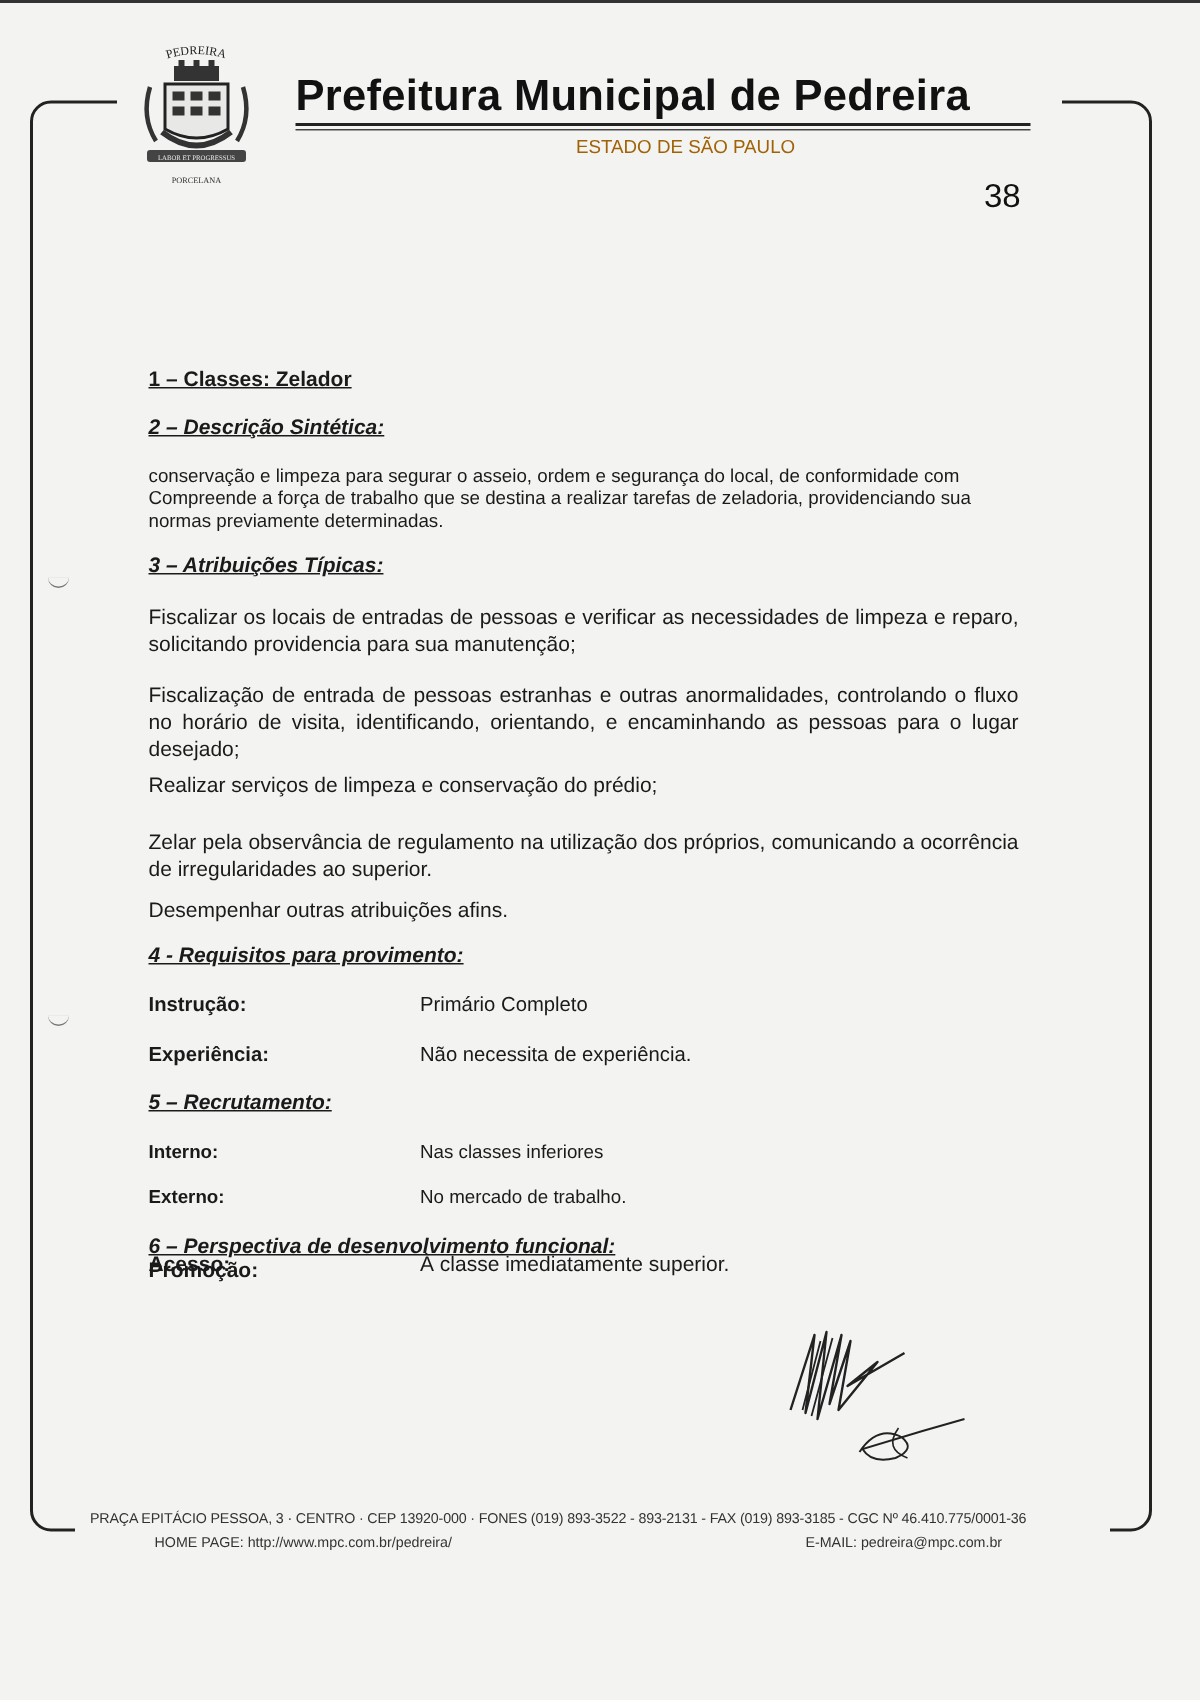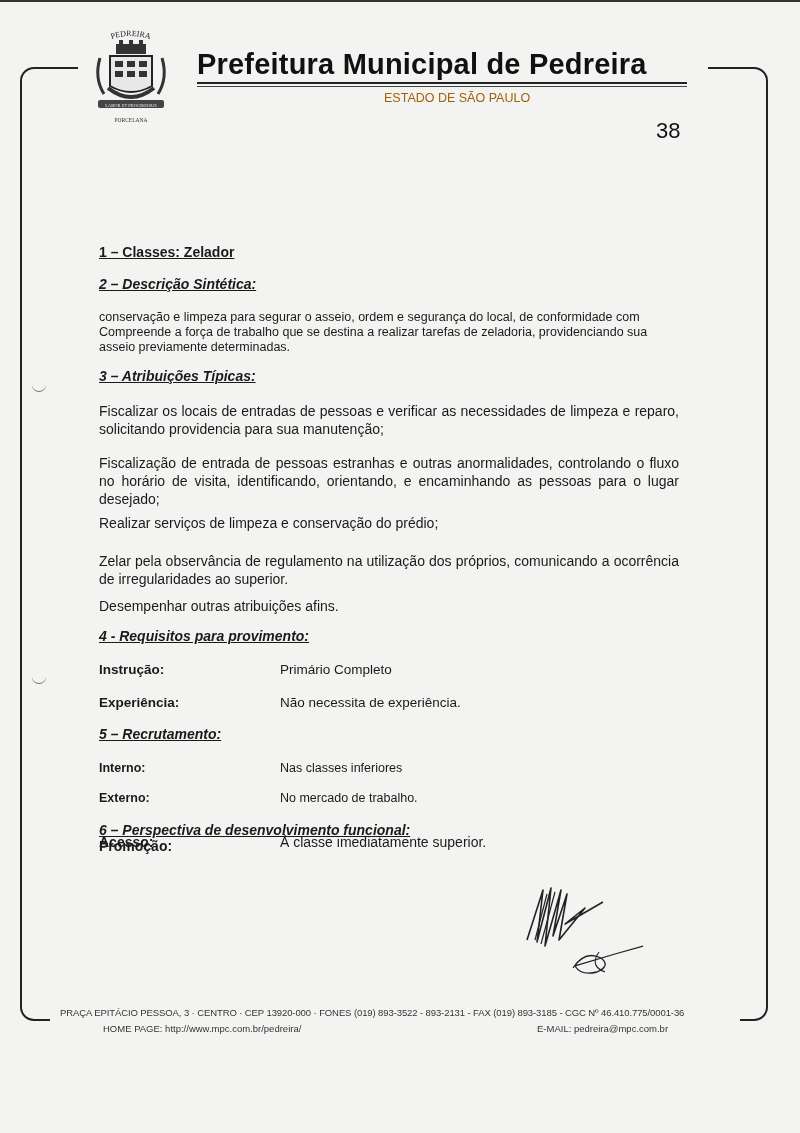--- a/index.html
+++ b/index.html
@@ -81,21 +81,21 @@
 <div class="title-rule2"></div>
 <div class="subtitle">ESTADO DE SÃO PAULO</div>
 <div class="page-number">38</div>
 
 <div class="content">
   <p class="h abs" style="top:4px">1 – Classes:  Zelador</p>
   <p class="h it abs" style="top:36px">2 – Descrição Sintética:</p>
   <div class="abs" style="top:70px">
     <p class="p">conservação e limpeza para segurar o asseio, ordem e segurança do local, de conformidade com</p>
     <p class="p">Compreende a força de trabalho que se destina a realizar tarefas de zeladoria, providenciando sua</p>
-    <p class="p">asseio previamente determinadas.</p>
+    <p class="p">normas previamente determinadas.</p>
   </div>
   <p class="h it abs" style="top:128px">3 – Atribuições Típicas:</p>
   <p class="pl abs" style="top:162px;width:580px">Fiscalizar os locais de entradas de pessoas e verificar as necessidades de limpeza e reparo, solicitando providencia para sua manutenção;</p>
   <p class="pl abs" style="top:214px;width:580px">Fiscalização de entrada de pessoas estranhas e outras anormalidades, controlando o fluxo no horário de visita, identificando, orientando, e encaminhando as pessoas para o lugar desejado;</p>
   <p class="pl abs" style="top:274px;width:580px">Realizar serviços de limpeza e conservação do prédio;</p>
   <p class="pl abs" style="top:312px;width:580px">Zelar pela observância de regulamento na utilização dos próprios, comunicando a ocorrência de irregularidades ao superior.</p>
   <p class="pl abs" style="top:357px;width:580px">Desempenhar outras atribuições afins.</p>
 
   <p class="h it abs" style="top:388px">4 -  Requisitos para provimento:</p>
   <div class="row abs" style="top:422px">

